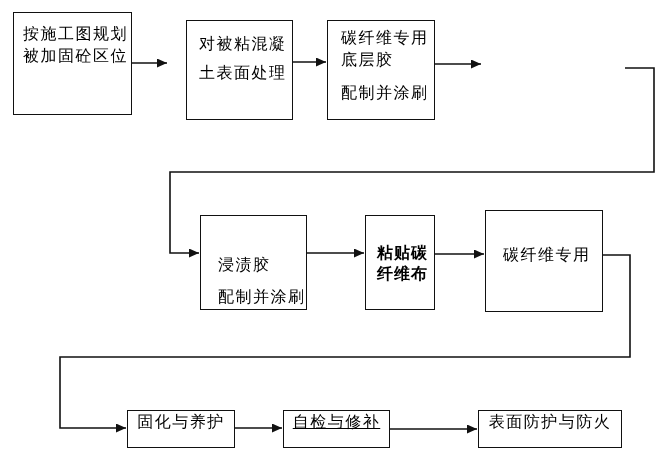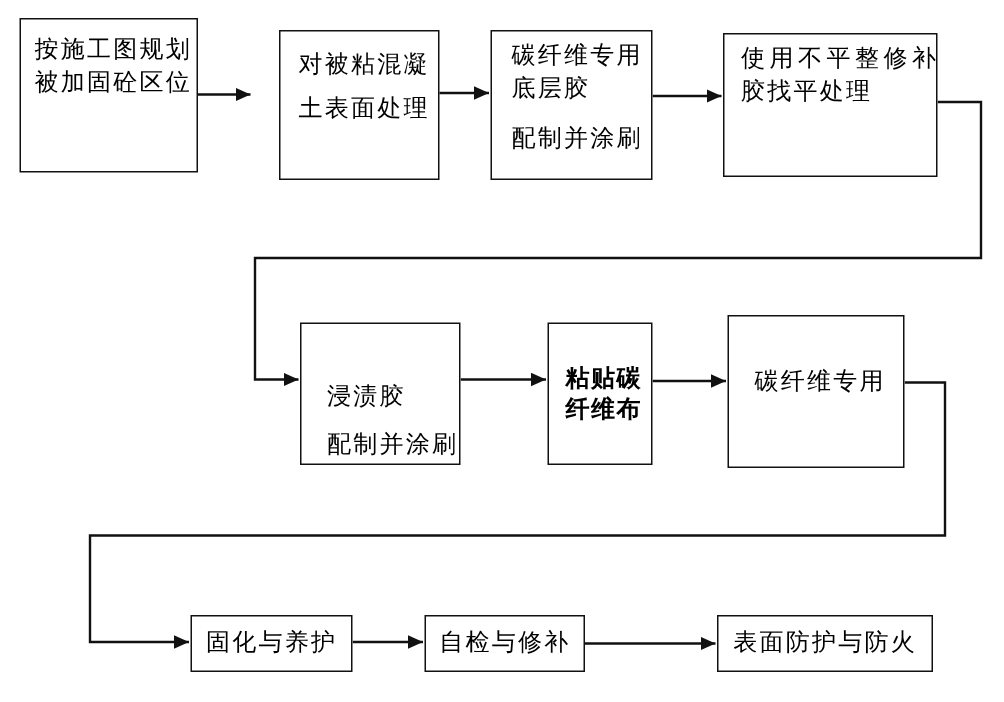--- a/index.html
+++ b/index.html
@@ -31,23 +31,23 @@
   .b4{left:482px;top:22px;width:143px;height:96px;padding:6px 0 0 11px;}
   .b4 .ln1{letter-spacing:3px;}
   
   .b5{left:200px;top:215px;width:107px;height:95px;padding:33px 0 16px 17px;}
   .b5 .ln{line-height:32px;}
   .b6{left:365px;top:215px;width:70px;height:95px;padding:26px 0 0 11px;}
   .b6 .ln{line-height:21px;letter-spacing:1px;font-weight:bold;}
   .b7{left:485px;top:210px;width:118px;height:102px;padding:28px 0 0 17px;}
   .b7 .ln{line-height:32px;}
   
-  .b8,.b9,.b10{display:flex;align-items:center;justify-content:center;}
+  .b8,.b9,.b10{display:flex;justify-content:center;}
   .b8{left:127px;top:410px;width:108px;height:38px;}
-  .b9{left:283px;top:410px;width:107px;height:38px;}
+  .b9{left:283px;top:410px;width:107px;height:38px;text-decoration:underline;}
   .b10{left:478px;top:410px;width:144px;height:38px;}
 </style>
 </head>
 <body>
 
 <div class="canvas">
 
   <svg class="connectors" viewBox="0 0 669 468" xmlns="http://www.w3.org/2000/svg">
     <defs>
       <marker id="arr" markerUnits="userSpaceOnUse" markerWidth="12" markerHeight="10" refX="10" refY="4.5" orient="auto">
@@ -76,24 +76,20 @@
     <div class="ln ln1">对被粘混凝</div>
     <div class="ln ln2">土表面处理</div>
   </div>
 
   <div class="fbox b3">
     <div class="ln ln1">碳纤维专用</div>
     <div class="ln ln2">底层胶</div>
     <div class="ln ln3">配制并涂刷</div>
   </div>
 
-  <div class="fbox b4">
-    <div class="ln ln1">使用不平整修补</div>
-    <div class="ln ln2">胶找平处理</div>
-  </div>
 
   <div class="fbox b5">
     <div class="ln ln1">浸渍胶</div>
     <div class="ln ln2">配制并涂刷</div>
   </div>
 
   <div class="fbox b6">
     <div class="ln ln1">粘贴碳</div>
     <div class="ln ln2">纤维布</div>
   </div>

